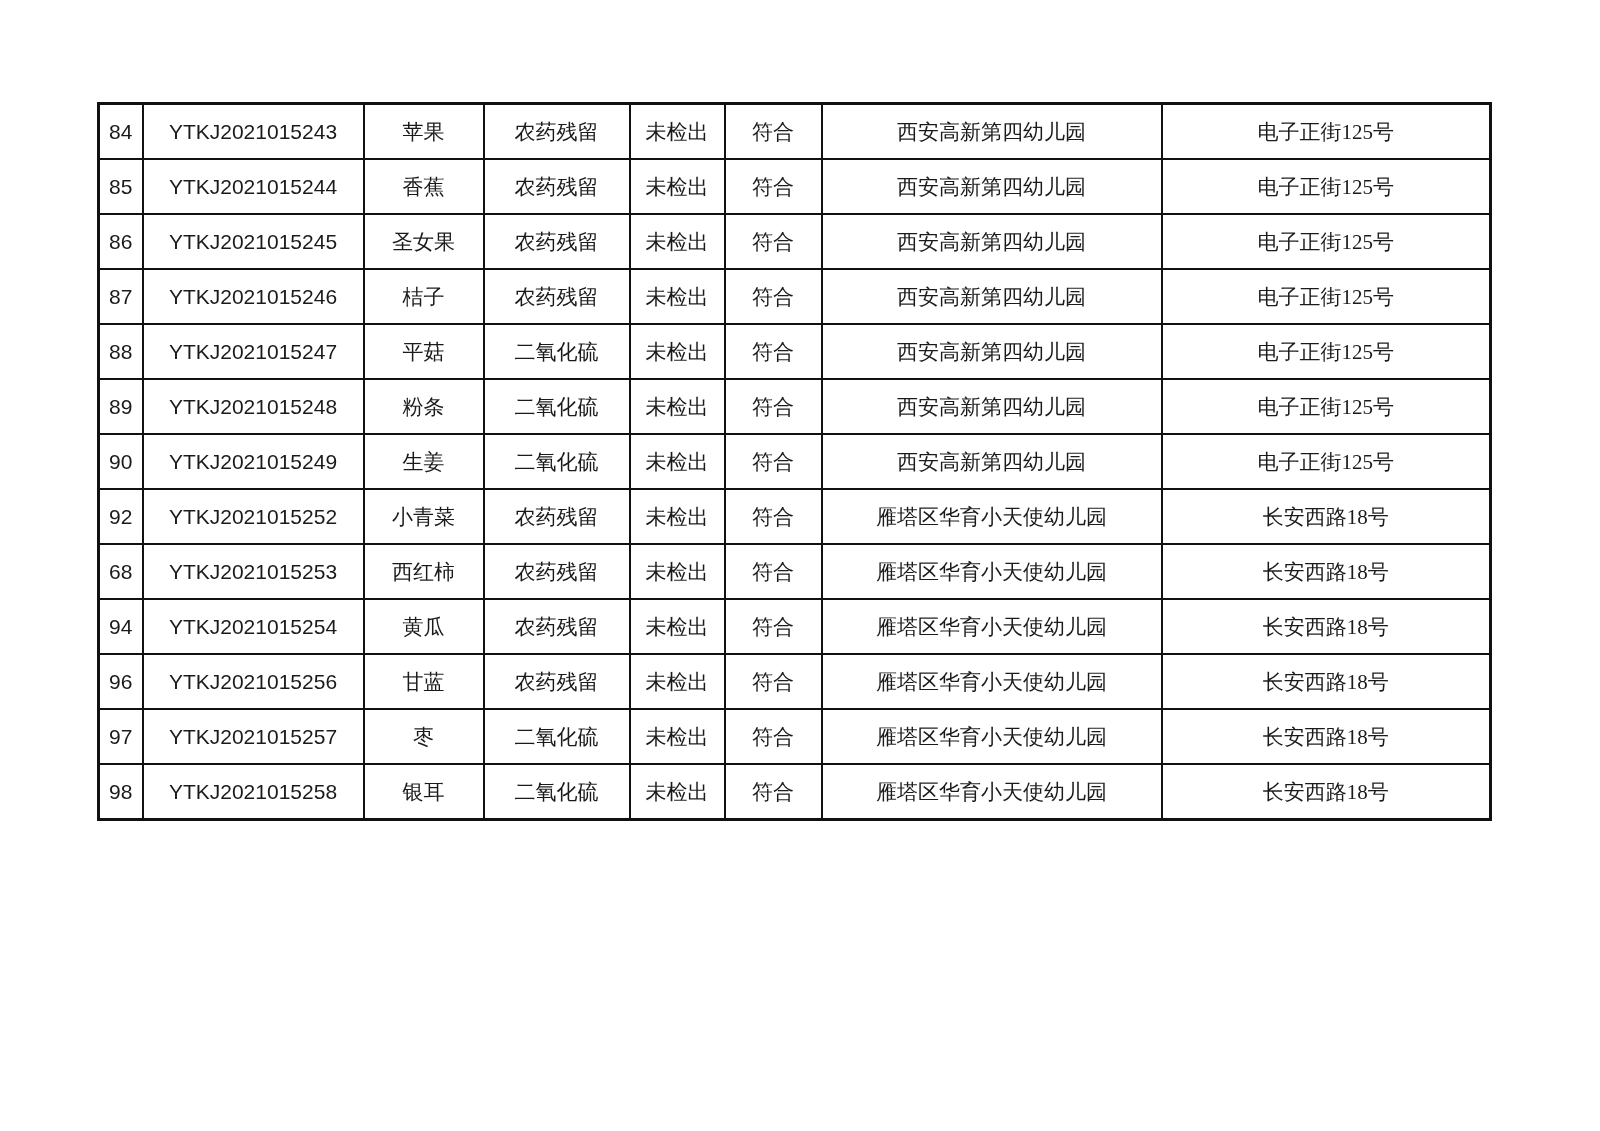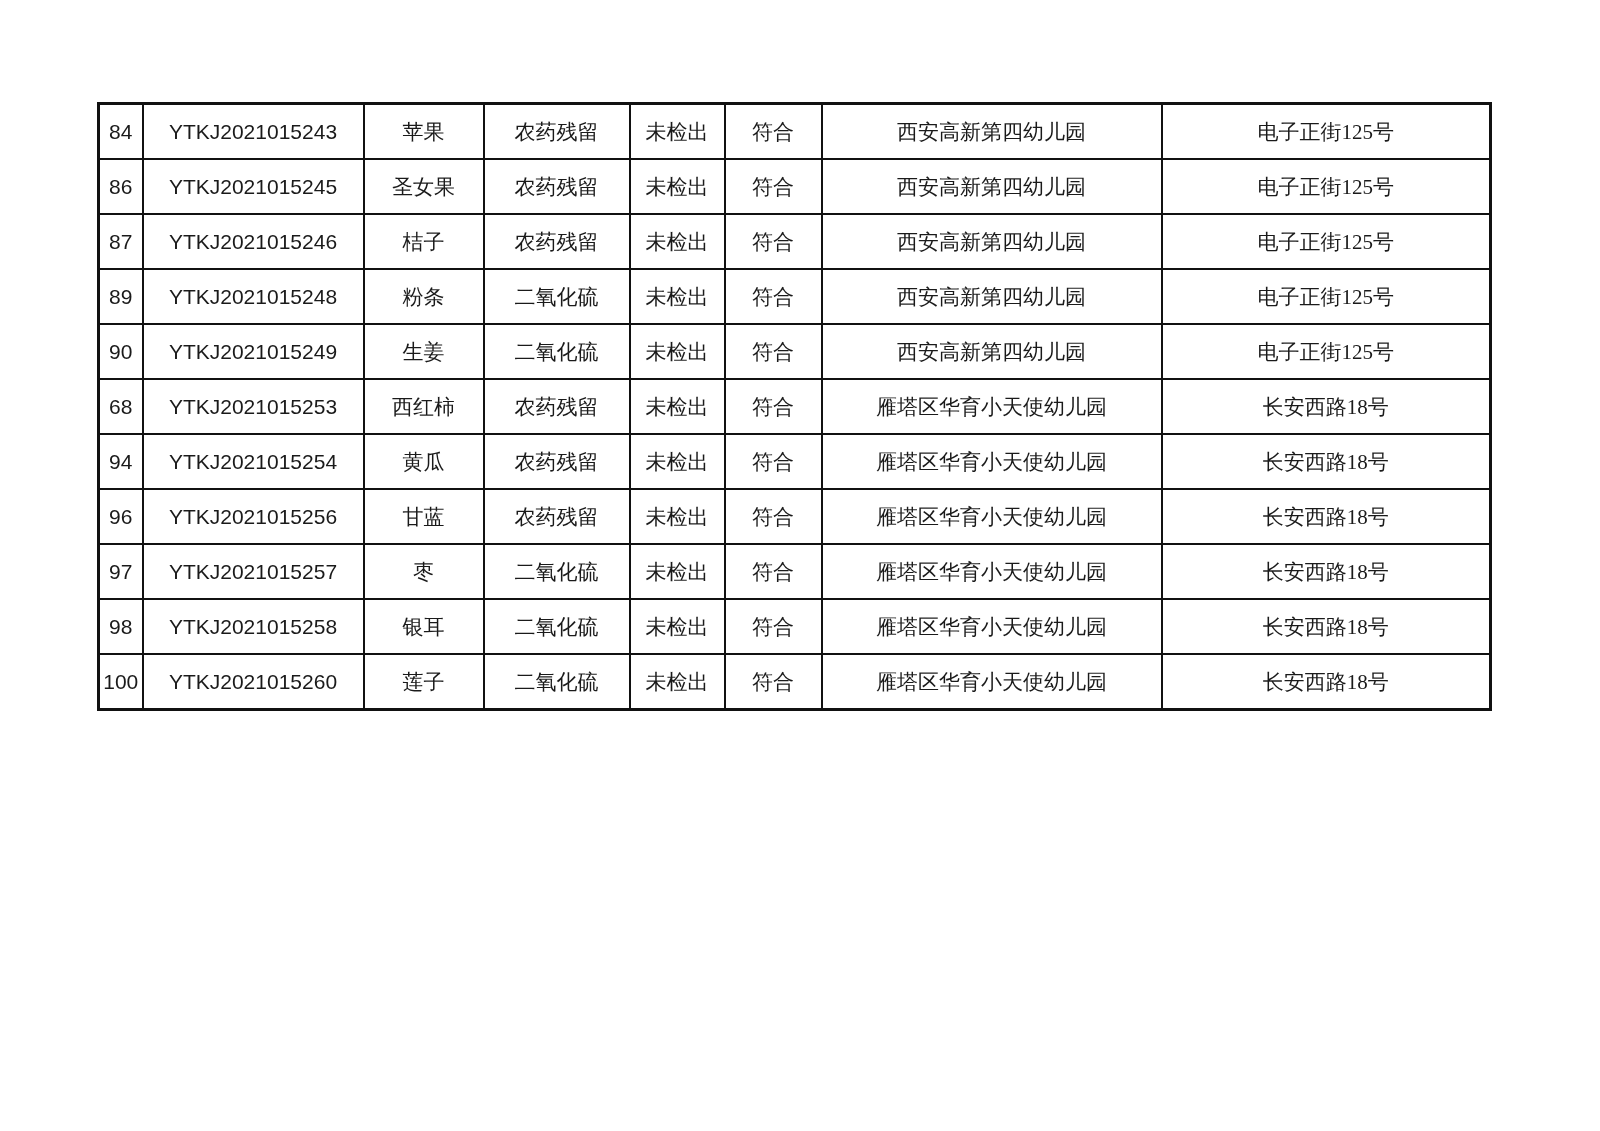--- a/index.html
+++ b/index.html
@@ -68,60 +68,90 @@
           <td class="cell-no">84</td>
           <td class="cell-code">YTKJ2021015243</td>
           <td class="cell-sample">苹果</td>
           <td class="cell-test">农药残留</td>
           <td class="cell-result">未检出</td>
           <td class="cell-conclusion">符合</td>
           <td class="cell-unit">西安高新第四幼儿园</td>
           <td class="cell-address">电子正街125号</td>
         </tr>
         <tr>
+          <td class="cell-no">85</td>
+          <td class="cell-code">YTKJ2021015244</td>
+          <td class="cell-sample">香蕉</td>
+          <td class="cell-test">农药残留</td>
+          <td class="cell-result">未检出</td>
+          <td class="cell-conclusion">符合</td>
+          <td class="cell-unit">西安高新第四幼儿园</td>
+          <td class="cell-address">电子正街125号</td>
+        </tr>
+        <tr>
           <td class="cell-no">86</td>
           <td class="cell-code">YTKJ2021015245</td>
           <td class="cell-sample">圣女果</td>
           <td class="cell-test">农药残留</td>
           <td class="cell-result">未检出</td>
           <td class="cell-conclusion">符合</td>
           <td class="cell-unit">西安高新第四幼儿园</td>
           <td class="cell-address">电子正街125号</td>
         </tr>
         <tr>
           <td class="cell-no">87</td>
           <td class="cell-code">YTKJ2021015246</td>
           <td class="cell-sample">桔子</td>
           <td class="cell-test">农药残留</td>
           <td class="cell-result">未检出</td>
           <td class="cell-conclusion">符合</td>
           <td class="cell-unit">西安高新第四幼儿园</td>
           <td class="cell-address">电子正街125号</td>
         </tr>
         <tr>
+          <td class="cell-no">88</td>
+          <td class="cell-code">YTKJ2021015247</td>
+          <td class="cell-sample">平菇</td>
+          <td class="cell-test">二氧化硫</td>
+          <td class="cell-result">未检出</td>
+          <td class="cell-conclusion">符合</td>
+          <td class="cell-unit">西安高新第四幼儿园</td>
+          <td class="cell-address">电子正街125号</td>
+        </tr>
+        <tr>
           <td class="cell-no">89</td>
           <td class="cell-code">YTKJ2021015248</td>
           <td class="cell-sample">粉条</td>
           <td class="cell-test">二氧化硫</td>
           <td class="cell-result">未检出</td>
           <td class="cell-conclusion">符合</td>
           <td class="cell-unit">西安高新第四幼儿园</td>
           <td class="cell-address">电子正街125号</td>
         </tr>
         <tr>
           <td class="cell-no">90</td>
           <td class="cell-code">YTKJ2021015249</td>
           <td class="cell-sample">生姜</td>
           <td class="cell-test">二氧化硫</td>
           <td class="cell-result">未检出</td>
           <td class="cell-conclusion">符合</td>
           <td class="cell-unit">西安高新第四幼儿园</td>
           <td class="cell-address">电子正街125号</td>
         </tr>
         <tr>
+          <td class="cell-no">92</td>
+          <td class="cell-code">YTKJ2021015252</td>
+          <td class="cell-sample">小青菜</td>
+          <td class="cell-test">农药残留</td>
+          <td class="cell-result">未检出</td>
+          <td class="cell-conclusion">符合</td>
+          <td class="cell-unit">雁塔区华育小天使幼儿园</td>
+          <td class="cell-address">长安西路18号</td>
+        </tr>
+        <tr>
           <td class="cell-no">68</td>
           <td class="cell-code">YTKJ2021015253</td>
           <td class="cell-sample">西红柿</td>
           <td class="cell-test">农药残留</td>
           <td class="cell-result">未检出</td>
           <td class="cell-conclusion">符合</td>
           <td class="cell-unit">雁塔区华育小天使幼儿园</td>
           <td class="cell-address">长安西路18号</td>
         </tr>
         <tr>
@@ -151,30 +181,20 @@
           <td class="cell-test">二氧化硫</td>
           <td class="cell-result">未检出</td>
           <td class="cell-conclusion">符合</td>
           <td class="cell-unit">雁塔区华育小天使幼儿园</td>
           <td class="cell-address">长安西路18号</td>
         </tr>
         <tr>
           <td class="cell-no">98</td>
           <td class="cell-code">YTKJ2021015258</td>
           <td class="cell-sample">银耳</td>
-          <td class="cell-test">二氧化硫</td>
-          <td class="cell-result">未检出</td>
-          <td class="cell-conclusion">符合</td>
-          <td class="cell-unit">雁塔区华育小天使幼儿园</td>
-          <td class="cell-address">长安西路18号</td>
-        </tr>
-        <tr>
-          <td class="cell-no">100</td>
-          <td class="cell-code">YTKJ2021015260</td>
-          <td class="cell-sample">莲子</td>
           <td class="cell-test">二氧化硫</td>
           <td class="cell-result">未检出</td>
           <td class="cell-conclusion">符合</td>
           <td class="cell-unit">雁塔区华育小天使幼儿园</td>
           <td class="cell-address">长安西路18号</td>
         </tr>
       </tbody>
   </table>
 </div>
 

